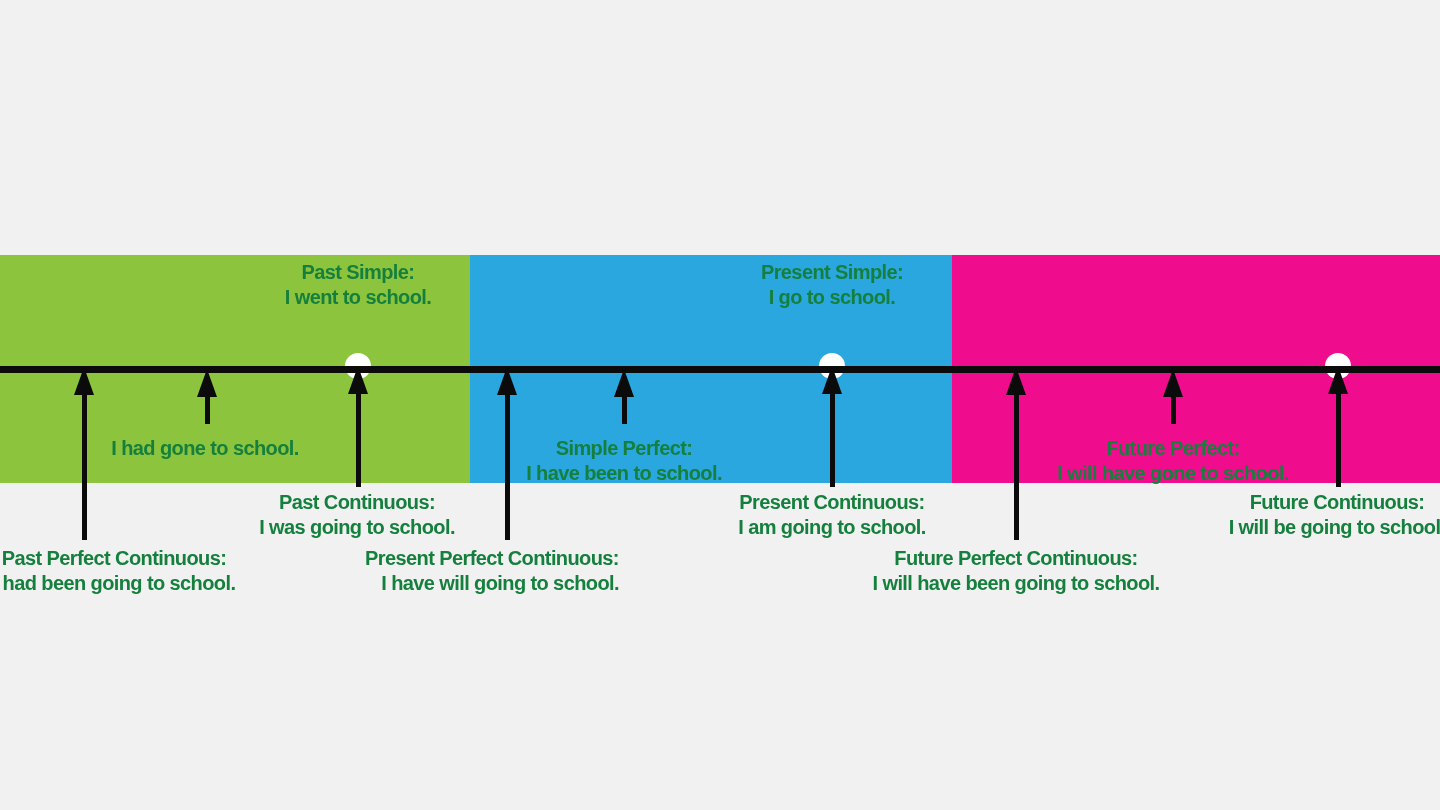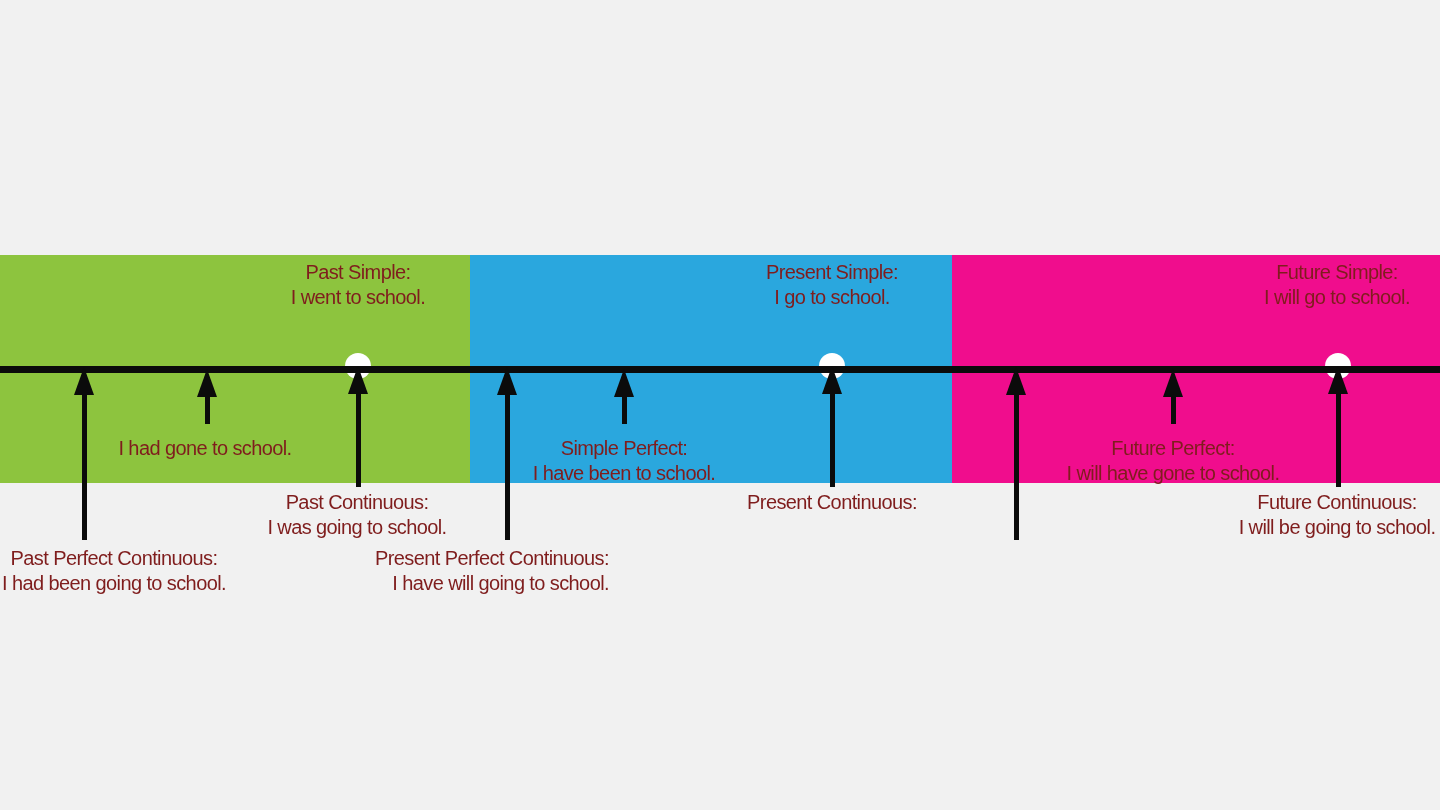--- a/index.html
+++ b/index.html
@@ -48,22 +48,22 @@
   .arrow .stem {
     flex: 1 1 auto;
     width: 5px;
     margin-top: -6px;
     background: #0b0b0b;
   }
   .tense-label {
     position: absolute;
     transform: translateX(-50%);
     text-align: center;
-    color: #7f1d1d;
-    font-weight: 400;
+    color: #15803d;
+    font-weight: 700;
     font-size: 20px;
     line-height: 25px;
     letter-spacing: -0.6px;
     white-space: nowrap;
   }
 </style>
 </head>
 <body>
 
 <div id="canvas">
@@ -118,51 +118,52 @@
   </div>
 
   <div class="tense-label" style="left:358px; top:260px;">
     <div>Past Simple:</div>
     <div>I went to school.</div>
   </div>
   <div class="tense-label" style="left:832px; top:260px;">
     <div>Present Simple:</div>
     <div>I go to school.</div>
   </div>
-  <div class="tense-label" style="left:1337px; top:260px;">
-    <div>Future Simple:</div>
-    <div>I will go to school.</div>
-  </div>
 
   <div class="tense-label" style="left:205px; top:436px;">
     <div>I had gone to school.</div>
   </div>
   <div class="tense-label" style="left:624px; top:436px;">
     <div>Simple Perfect:</div>
     <div>I have been to school.</div>
   </div>
   <div class="tense-label" style="left:1173px; top:436px;">
     <div>Future Perfect:</div>
     <div>I will have gone to school.</div>
   </div>
 
   <div class="tense-label" style="left:357px; top:490px;">
     <div>Past Continuous:</div>
     <div>I was going to school.</div>
   </div>
   <div class="tense-label" style="left:832px; top:490px;">
     <div>Present Continuous:</div>
+    <div>I am going to school.</div>
   </div>
   <div class="tense-label" style="left:1337px; top:490px;">
     <div>Future Continuous:</div>
     <div>I will be going to school.</div>
   </div>
 
   <div class="tense-label" style="left:114px; top:546px;">
     <div>Past Perfect Continuous:</div>
     <div>I had been going to school.</div>
   </div>
   <div class="tense-label" style="left:492px; top:546px;text-align:right;">
     <div>Present Perfect Continuous:</div>
     <div>I have will going to school.</div>
   </div>
+  <div class="tense-label" style="left:1016px; top:546px;">
+    <div>Future Perfect Continuous:</div>
+    <div>I will have been going to school.</div>
+  </div>
 
 </div>
 
 </body></html>

